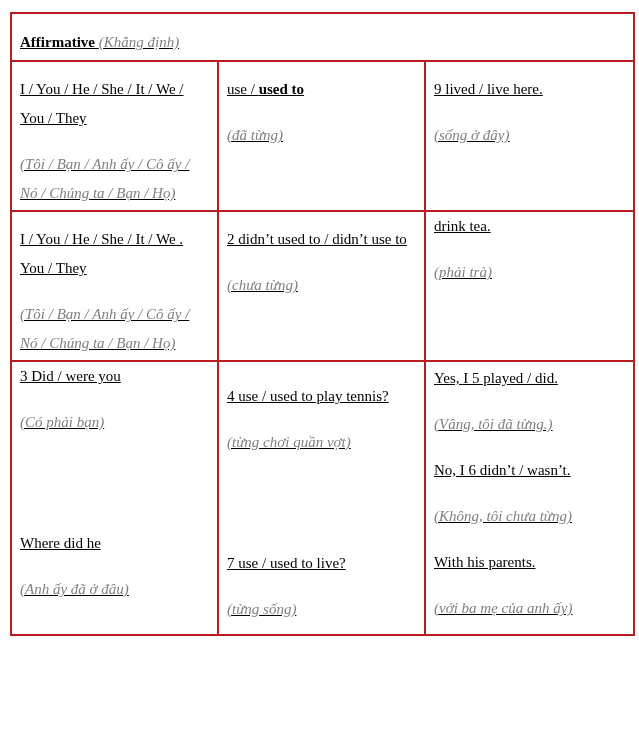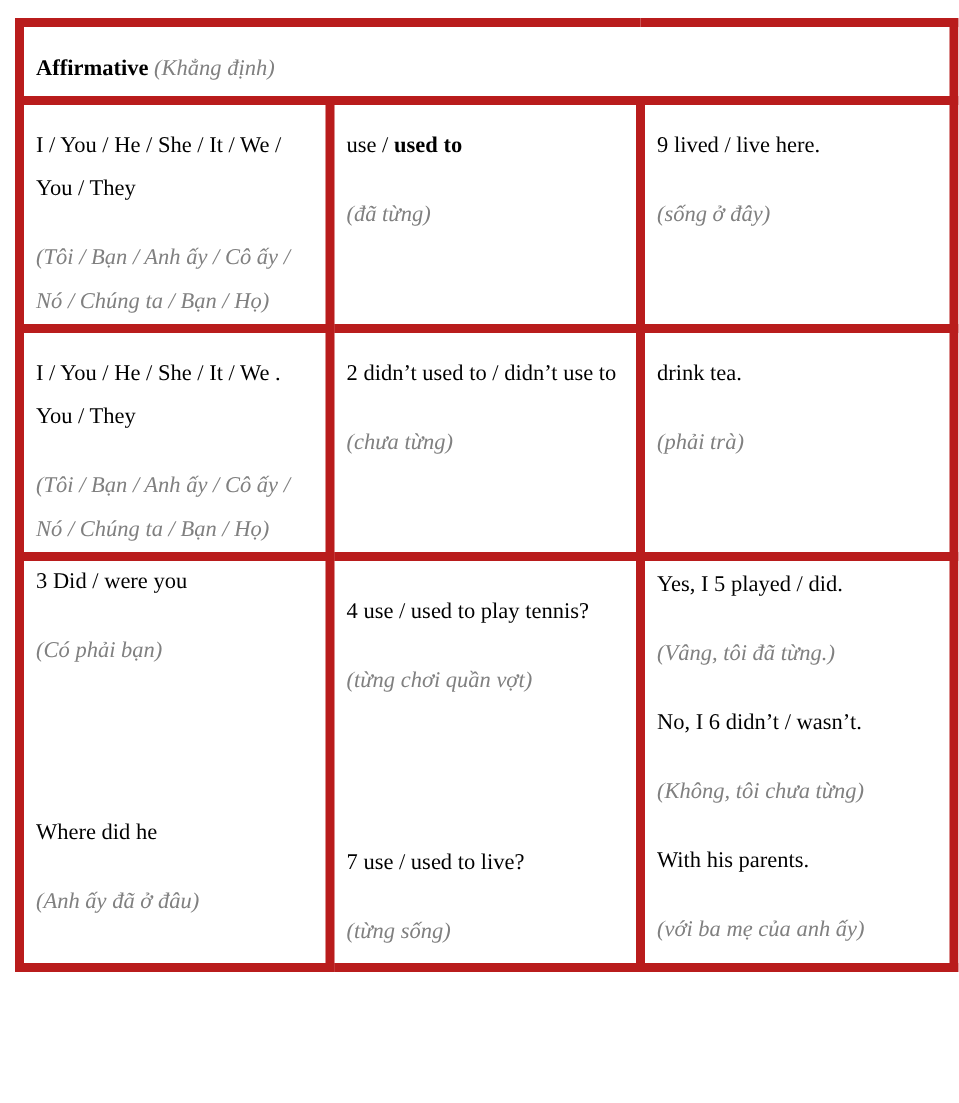--- a/index.html
+++ b/index.html
@@ -1,20 +1,20 @@
 <!DOCTYPE html>
 <html><head>
 <meta charset="utf-8">
 <style>
   html, body { margin: 0; padding: 0; background: #ffffff; }
   body { width: 639px; height: 735px; position: relative; overflow: hidden;
          font-family: "Liberation Serif", serif; font-size: 15px; color: #000; }
   table.grammar { position: absolute; left: 10px; top: 12px; width: 623px;
                   border-collapse: collapse; table-layout: fixed; }
-  table.grammar td { border: 6px solid #b91c1c; vertical-align: top; padding: 0 8px; }
+  table.grammar td { border: 2px solid #b91c1c; vertical-align: top; padding: 0 8px; text-decoration: underline; }
   col.c1 { width: 207px; } col.c2 { width: 207px; } col.c3 { width: 209px; }
   .head-cell { height: 46px; vertical-align: bottom !important; }
   .head-cell .line { position: relative; top: -9px; }
   .b { font-weight: bold; }
   .tr { font-style: italic; color: #808080; }
   p { margin: 0; line-height: 29px; }
   .gap { height: 17px; }
 </style>
 </head>
 <body>
@@ -58,21 +58,21 @@
       <p style="margin-top:13px">I / You / He / She / It / We . You / They</p>
       <p class="gap"></p>
       <p class="tr">(Tôi /  Bạn / Anh ấy / Cô ấy / Nó / Chúng ta / Bạn / Họ)</p>
     </td>
     <td>
       <p style="margin-top:13px">2 didn’t used to / didn’t use to</p>
       <p class="gap"></p>
       <p class="tr">(chưa từng)</p>
     </td>
     <td>
-      <p style="margin-top:13px">drink tea.</p>
+      <p style="">drink tea.</p>
       <p class="gap"></p>
       <p class="tr">(phải trà)</p>
     </td>
   </tr>
 
   <tr style="height:274px">
     <td>
       <p style=""> 3 Did / were you</p>
       <p class="gap"></p>
       <p class="tr">(Có phải bạn)</p>

